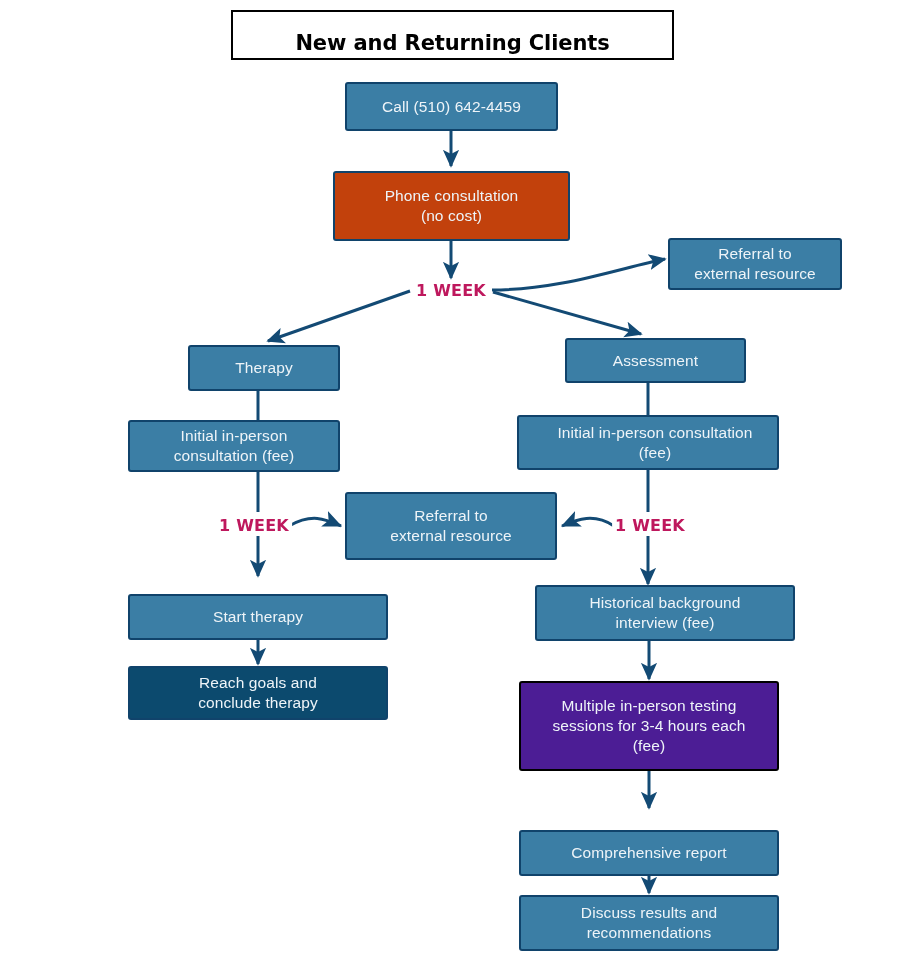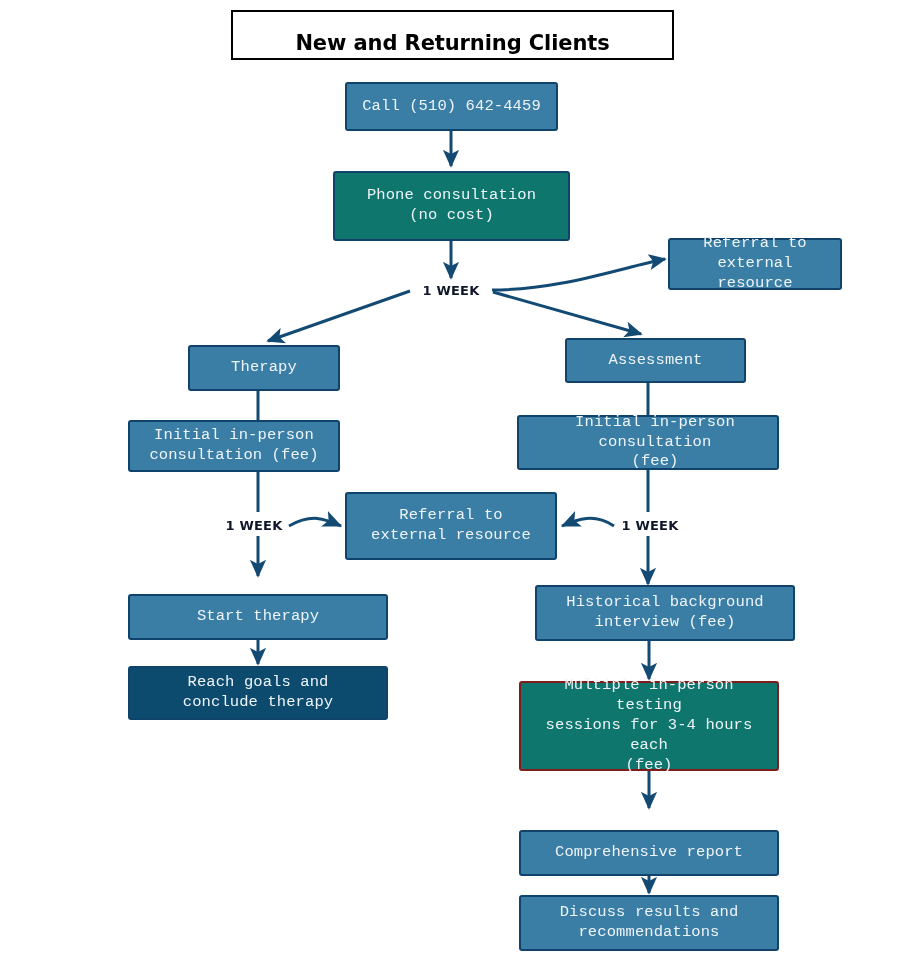--- a/index.html
+++ b/index.html
@@ -42,33 +42,33 @@
     position: absolute;
     box-sizing: border-box;
     border-radius: 3px;
     display: flex;
     align-items: center;
     justify-content: center;
     text-align: center;
     padding: 2px 6px;
   }
   .node-label {
-    font-family: Liberation Mono, monospace;
+    font-family: Liberation Sans, sans-serif;
     font-size: 15.5px;
     line-height: 1.28;
     color: #eef4f8;
     white-space: pre-line;
     letter-spacing: 0.1px;
   }
   .edge-label {
     position: absolute;
     font-family: "DejaVu Sans", sans-serif;
     font-weight: bold;
-    font-size: 13px;
-    color: #0f172a;
+    font-size: 16px;
+    color: #be185d;
     letter-spacing: 0.2px;
     background: #ffffff;
     padding: 0 3px;
     white-space: nowrap;
     transform: translate(-50%, -50%);
   }
   svg.edges {
     position: absolute;
     left: 0;
     top: 0;
@@ -129,21 +129,21 @@
   </svg>
 
   <div class="title-box" style="left:231px; top:10px; width:443px; height:50px;">
     <span class="title-text">New and Returning Clients</span>
   </div>
 
   <div class="node-box" style="left:345px; top:82px; width:213px; height:49px; background:#3b7ea5; border:2px solid #10436b;">
     <span class="node-label">Call (510) 642-4459</span>
   </div>
 
-  <div class="node-box" style="left:333px; top:171px; width:237px; height:70px; background:#0f766e; border:2px solid #10436b;">
+  <div class="node-box" style="left:333px; top:171px; width:237px; height:70px; background:#c2410c; border:2px solid #10436b;">
     <span class="node-label">Phone consultation
 (no cost)</span>
   </div>
 
   <div class="node-box" style="left:668px; top:238px; width:174px; height:52px; background:#3b7ea5; border:2px solid #10436b;">
     <span class="node-label">Referral to
 external resource</span>
   </div>
 
   <div class="node-box" style="left:188px; top:345px; width:152px; height:46px; background:#3b7ea5; border:2px solid #10436b;">
@@ -176,21 +176,21 @@
   <div class="node-box" style="left:128px; top:666px; width:260px; height:54px; background:#0c4a6e; border:2px solid #10436b;">
     <span class="node-label">Reach goals and
 conclude therapy</span>
   </div>
 
   <div class="node-box" style="left:519px; top:585px; width:260px; height:56px; background:#3b7ea5; border:2px solid #10436b;margin-left:16px;">
     <span class="node-label">Historical background
 interview (fee)</span>
   </div>
 
-  <div class="node-box" style="left:519px; top:681px; width:260px; height:90px; background:#0f766e; border:2px solid #7f1d1d;">
+  <div class="node-box" style="left:519px; top:681px; width:260px; height:90px; background:#4c1d95; border:2px solid #000000;">
     <span class="node-label">Multiple in-person testing
 sessions for 3-4 hours each
 (fee)</span>
   </div>
 
   <div class="node-box" style="left:519px; top:830px; width:260px; height:46px; background:#3b7ea5; border:2px solid #10436b;">
     <span class="node-label">Comprehensive report</span>
   </div>
 
   <div class="node-box" style="left:519px; top:895px; width:260px; height:56px; background:#3b7ea5; border:2px solid #10436b;">

